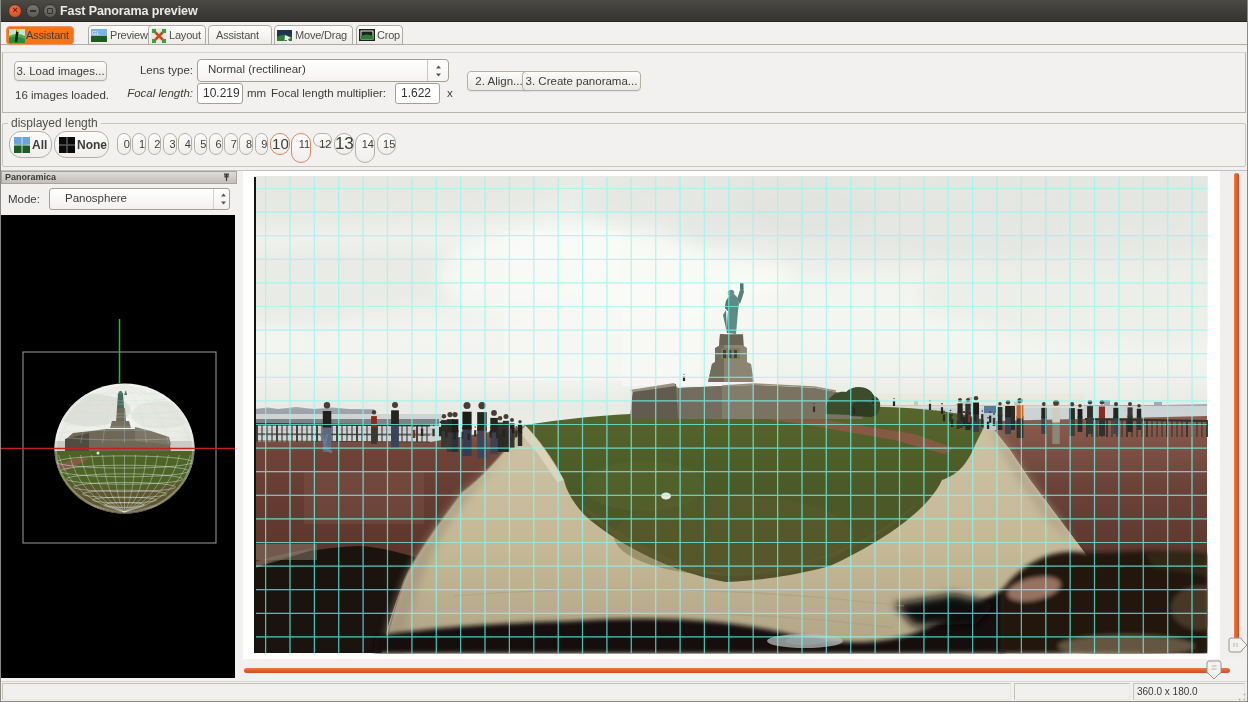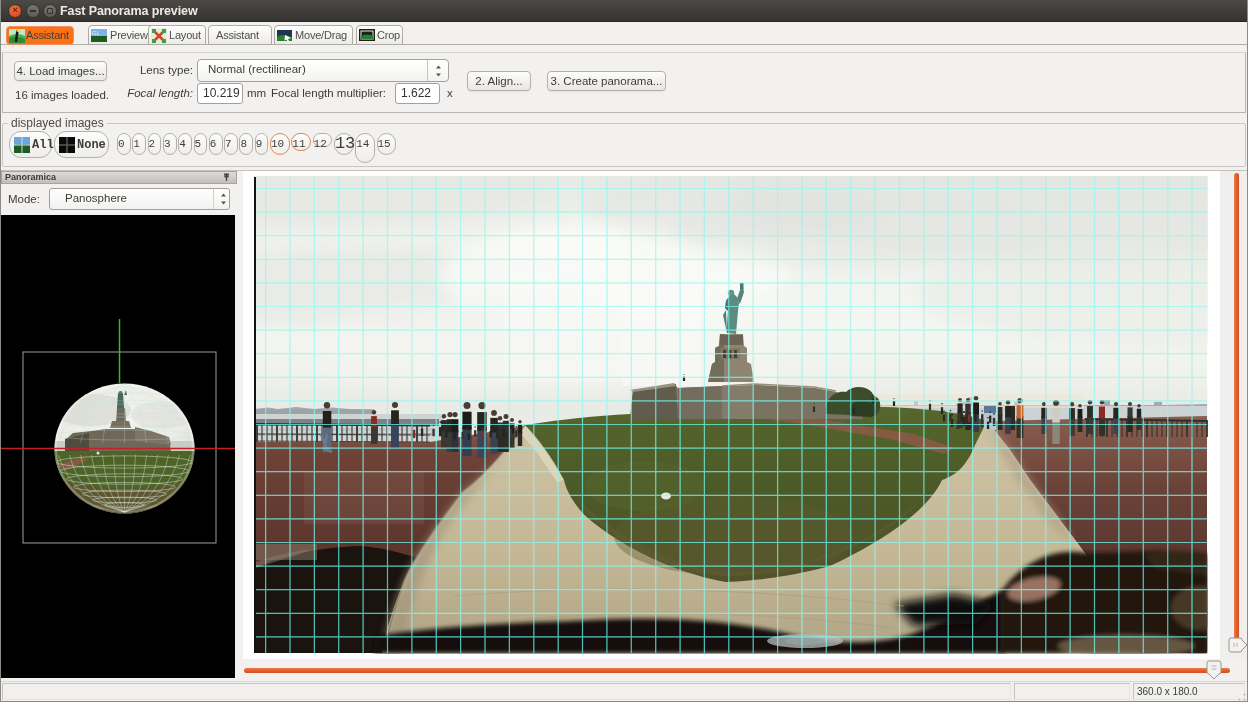--- a/index.html
+++ b/index.html
@@ -17,21 +17,21 @@
 .lbl{position:absolute;top:2.5px;white-space:nowrap;}
 .tabsel .lbl{top:1.5px;}
 .panel{left:2px;top:52px;width:1244px;height:61px;border:1px solid #b8b5ae;border-top-color:#d5d3cf;background:#f2f1ef;}
 .btn{background:linear-gradient(#fdfdfc,#f3f2f0 45%,#e9e8e4);border:1px solid #b3b0a9;
 border-radius:4px;color:#3c3c38;font-size:11.5px;text-align:center;white-space:nowrap;box-shadow:0 1px 1px rgba(0,0,0,0.06);}
 .lbl12{font-size:11.5px;color:#3c3c38;white-space:nowrap;}
 .inp{background:#fff;border:1px solid #a3a09a;border-radius:3px;font-size:12px;color:#333;}
 .sbox{left:2px;top:123px;width:1244px;height:44px;border:1px solid #c9c6c0;border-radius:2px;}
 .sboxlbl{left:8px;top:116px;background:#f2f1ef;padding:0 3px;font-size:12px;color:#4e4e49;}
 .togbtn{background:linear-gradient(#fcfcfb,#efeeeb);border:1px solid #b3b0a9;border-radius:12px;
-color:#3c3c38;font-size:12px;text-align:left;font-family:Liberation Mono, monospace;}
+color:#3c3c38;font-size:12px;text-align:right;}
 .statusbar{left:0;top:681px;width:1248px;height:21px;background:#f1f0ee;border-top:1px solid #d9d7d3;}
 .scell{top:683px;height:17px;border:1px solid #c6c3bd;border-right-color:#e8e6e2;border-bottom-color:#e8e6e2;}
 </style></head><body>
 <div class="abs titlebar"></div>
 <div class="abs title">Fast Panorama preview</div>
 <div class="abs wbtn" style="left:8px;background:radial-gradient(circle at 40% 35%,#f07048,#dd4f22 70%,#b8401c);border:1px solid #35342f;"></div>
 <div class="abs" style="left:12.5px;top:8px;width:5px;height:5px;color:#5d1f0c;font-size:9px;font-weight:bold;line-height:5px;">×</div>
 <div class="abs wbtn" style="left:26px;background:linear-gradient(#76756f,#5c5b55);border:1px solid #33322e;"></div>
 <div class="abs" style="left:30px;top:10px;width:6px;height:2px;background:#32312d;"></div>
 <div class="abs wbtn" style="left:43px;background:linear-gradient(#76756f,#5c5b55);border:1px solid #33322e;"></div>
@@ -80,40 +80,40 @@
   </div>
 <div class="abs tab" style="left:356px;width:47px;">
     <svg class="abs" style="left:2px;top:2px" width="16" height="16" viewBox="0 0 16 16">
       <rect width="16" height="12" y="1" fill="#16231a"></rect>
       <rect x="2" y="3" width="12" height="8" fill="none" stroke="#e8e8e0" stroke-width="1"></rect>
       <path d="M2 8 Q8 5 14 8 L14 11 L2 11 Z" fill="#2e7d32"></path>
     </svg>
     <span class="lbl" style="left:20px;">Crop</span>
   </div>
 <div class="abs panel"></div>
-<div class="abs btn" style="left:14px;top:61px;width:93px;height:20px;line-height:18px;">4. Load images...</div>
+<div class="abs btn" style="left:14px;top:61px;width:93px;height:20px;line-height:18px;">3. Load images...</div>
 <div class="abs lbl12" style="left:15px;top:89px;">16 images loaded.</div>
 <div class="abs lbl12" style="left:135px;top:64px;width:58px;text-align:right;">Lens type:</div>
 <div class="abs inp" style="left:197px;top:59px;width:252px;height:23px;background:linear-gradient(#fff,#f4f3f1);border-radius:4px;"></div>
 <div class="abs lbl12" style="left:208px;top:63px;">Normal (rectilinear)</div>
 <div class="abs" style="left:427px;top:60px;width:1px;height:21px;background:#c9c6c0;"></div>
 <svg class="abs" style="left:434px;top:65px;" width="9" height="12" viewBox="0 0 9 12">
     <path d="M4.5 0.5 L7 3.5 L2 3.5 Z" fill="#55544f"></path>
     <path d="M4.5 11.5 L7 8.5 L2 8.5 Z" fill="#55544f"></path>
   </svg>
 <div class="abs lbl12" style="left:120px;top:87px;width:73px;text-align:right;font-style:italic;">Focal length:</div>
 <div class="abs inp" style="left:197px;top:83px;width:46px;height:21px;line-height:19px;padding-left:5px;">10.219</div>
 <div class="abs lbl12" style="left:247px;top:87px;">mm</div>
 <div class="abs lbl12" style="left:271px;top:87px;">Focal length multiplier:</div>
 <div class="abs inp" style="left:395px;top:83px;width:45px;height:21px;line-height:19px;padding-left:5px;">1.622</div>
 <div class="abs lbl12" style="left:447px;top:87px;">x</div>
 <div class="abs btn" style="left:467px;top:71px;width:64px;height:20px;line-height:18px;">2. Align...</div>
-<div class="abs btn" style="left:547px;top:71px;width:119px;height:20px;line-height:18px;">3. Create panorama...</div>
+<div class="abs btn" style="left:522px;top:71px;width:119px;height:20px;line-height:18px;">3. Create panorama...</div>
 <div class="abs sbox"></div>
-<div class="abs sboxlbl">displayed images</div>
+<div class="abs sboxlbl">displayed length</div>
 <div class="abs togbtn" style="left:9px;top:131px;width:43px;height:27px;">
     <svg class="abs" style="left:4px;top:5px" width="16" height="16" viewBox="0 0 16 16">
       <rect width="16" height="8" fill="#6aa5dd"></rect>
       <rect y="8" width="16" height="8" fill="#1e5c24"></rect>
       <path d="M0 8.5 Q8 6.5 16 8.5" stroke="#2e7d32" fill="none"></path>
       <path d="M8 0 V16 M0 8 H16" stroke="#c8d8e8" stroke-width="1"></path>
     </svg>
     <span class="abs" style="left:22px;top:6px;font-weight:bold;">All</span>
   </div>
 <div class="abs togbtn" style="left:54px;top:131px;width:55px;height:27px;">
@@ -126,22 +126,22 @@
 <div class="abs togbtn" style="left:117.0px;top:133px;width:13.8px;height:22px;line-height:20px;font-size:11px;">0</div>
 <div class="abs togbtn" style="left:132.3px;top:133px;width:13.8px;height:22px;line-height:20px;font-size:11px;">1</div>
 <div class="abs togbtn" style="left:147.6px;top:133px;width:13.8px;height:22px;line-height:20px;font-size:11px;">2</div>
 <div class="abs togbtn" style="left:162.9px;top:133px;width:13.8px;height:22px;line-height:20px;font-size:11px;">3</div>
 <div class="abs togbtn" style="left:178.2px;top:133px;width:13.8px;height:22px;line-height:20px;font-size:11px;">4</div>
 <div class="abs togbtn" style="left:193.5px;top:133px;width:13.8px;height:22px;line-height:20px;font-size:11px;">5</div>
 <div class="abs togbtn" style="left:208.8px;top:133px;width:13.8px;height:22px;line-height:20px;font-size:11px;">6</div>
 <div class="abs togbtn" style="left:224.1px;top:133px;width:13.8px;height:22px;line-height:20px;font-size:11px;">7</div>
 <div class="abs togbtn" style="left:239.4px;top:133px;width:13.8px;height:22px;line-height:20px;font-size:11px;">8</div>
 <div class="abs togbtn" style="left:254.7px;top:133px;width:13.8px;height:22px;line-height:20px;font-size:11px;">9</div>
-<div class="abs togbtn" style="left:270.0px;top:133px;width:19.8px;height:22px;line-height:20px;font-size:11px;border-color:#d98a5a;">10</div>
-<div class="abs togbtn" style="left:291.3px;top:133px;width:19.8px;height:18px;line-height:20px;font-size:11px;border-color:#d98a5a;">11</div>
+<div class="abs togbtn" style="left:270.0px;top:133px;width:19.8px;height:22px;line-height:20px;font-size:15px;border-color:#d98a5a;">10</div>
+<div class="abs togbtn" style="left:291.3px;top:133px;width:19.8px;height:30px;line-height:20px;font-size:11px;border-color:#d98a5a;">11</div>
 <div class="abs togbtn" style="left:312.6px;top:133px;width:19.8px;height:14px;line-height:20px;font-size:11px;">12</div>
 <div class="abs togbtn" style="left:333.9px;top:133px;width:19.8px;height:22px;line-height:20px;font-size:17px;">13</div>
 <div class="abs togbtn" style="left:355.2px;top:133px;width:19.8px;height:30px;line-height:20px;font-size:11px;">14</div>
 <div class="abs togbtn" style="left:376.5px;top:133px;width:19.8px;height:22px;line-height:20px;font-size:11px;">15</div>
 <div class="abs" style="left:0;top:170px;width:1248px;height:1px;background:#c4c1bb;"></div>
 <div class="abs" style="left:1px;top:171px;width:236px;height:13px;background:linear-gradient(#dedcd9,#c2bfba);border:1px solid #a8a5a0;"></div>
 <div class="abs" style="left:5px;top:172px;font-size:9px;font-weight:bold;color:#3b3b38;">Panoramica</div>
 <svg class="abs" style="left:222px;top:173px;" width="9" height="9" viewBox="0 0 9 9">
     <path d="M2 1 H7 M4.5 1 V8 M3 1 V4 H6 V1" stroke="#3a3a36" stroke-width="1.2" fill="none"></path>
   </svg>

